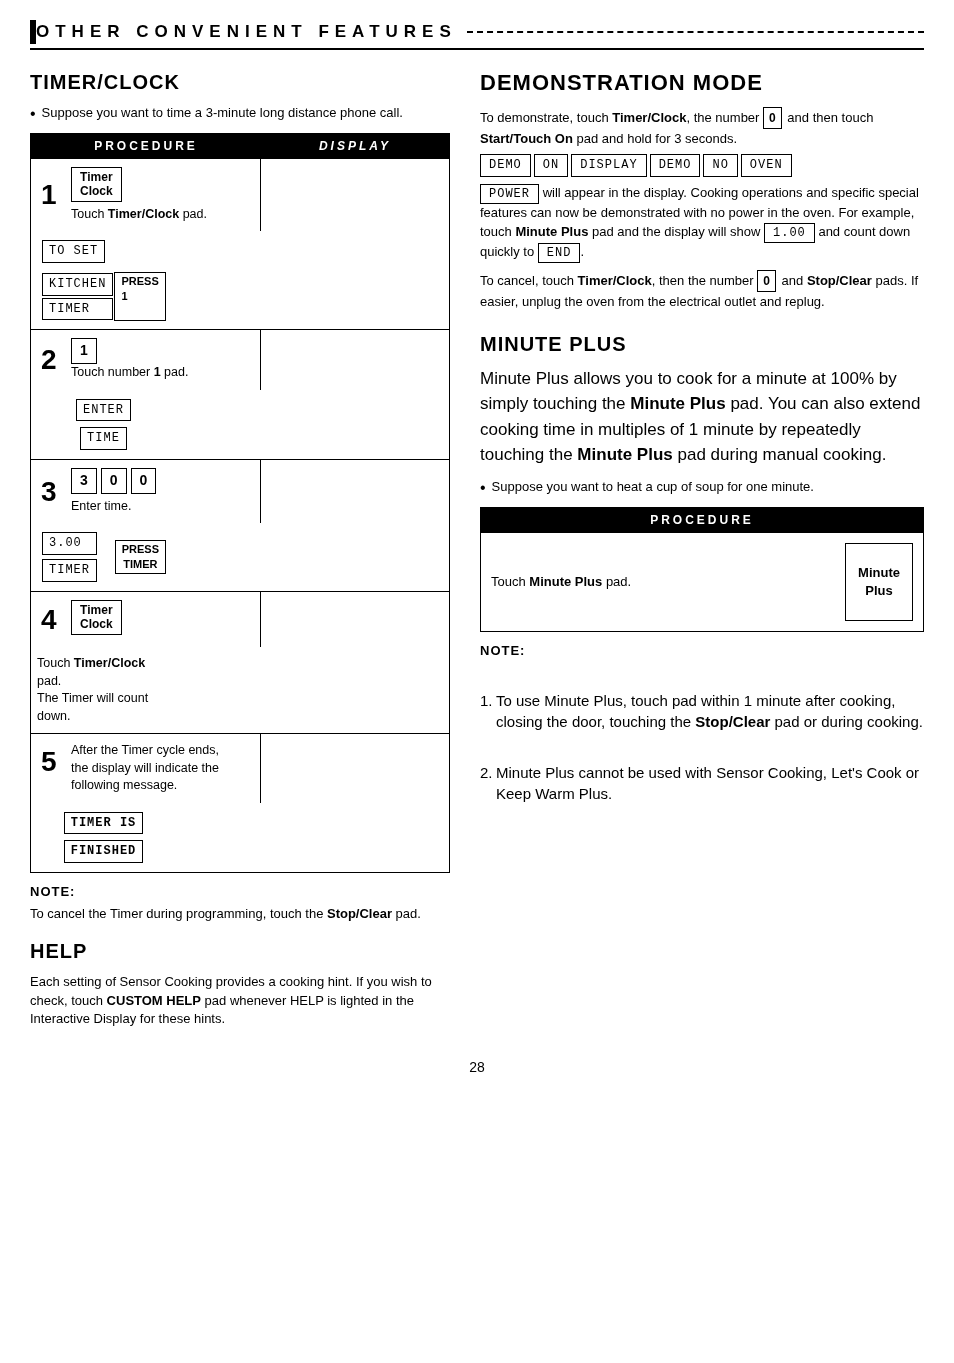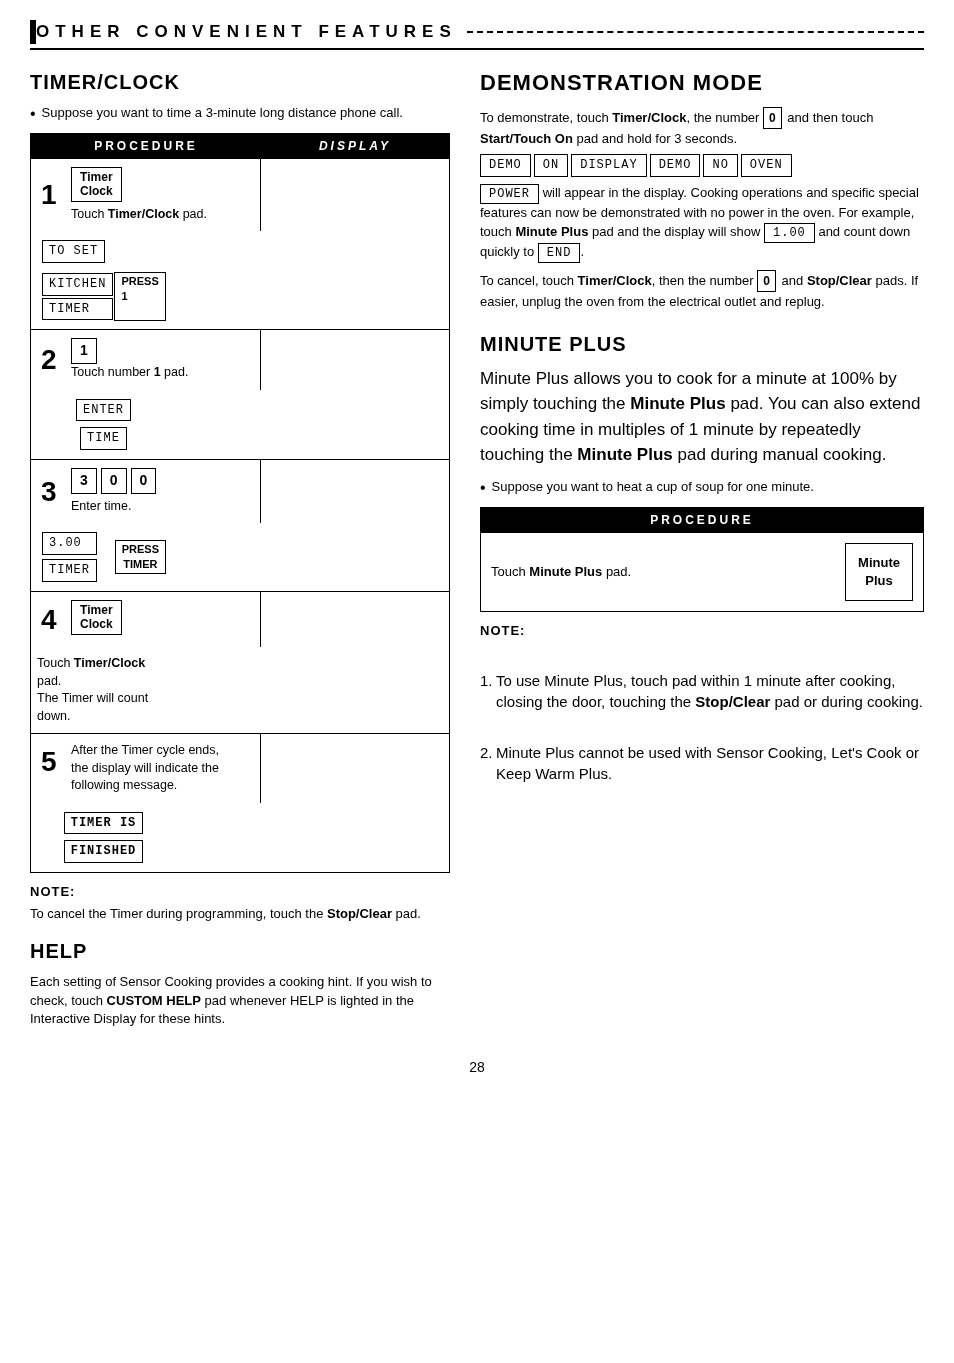--- a/index.html
+++ b/index.html
@@ -207,21 +207,21 @@
       padding: 4px 10px;
       text-align: center;
     }
     .minute-proc-table tbody td {
       padding: 10px;
       font-size: 13px;
       vertical-align: middle;
     }
     .minute-plus-box {
       border: 1.5px solid #000;
-      padding: 10px 12px;
+      padding: 20px 12px;
       font-size: 13px;
       font-weight: bold;
       text-align: center;
       display: inline-block;
       float: right;
     }
 
     
     .note-list {
       list-style: none;

